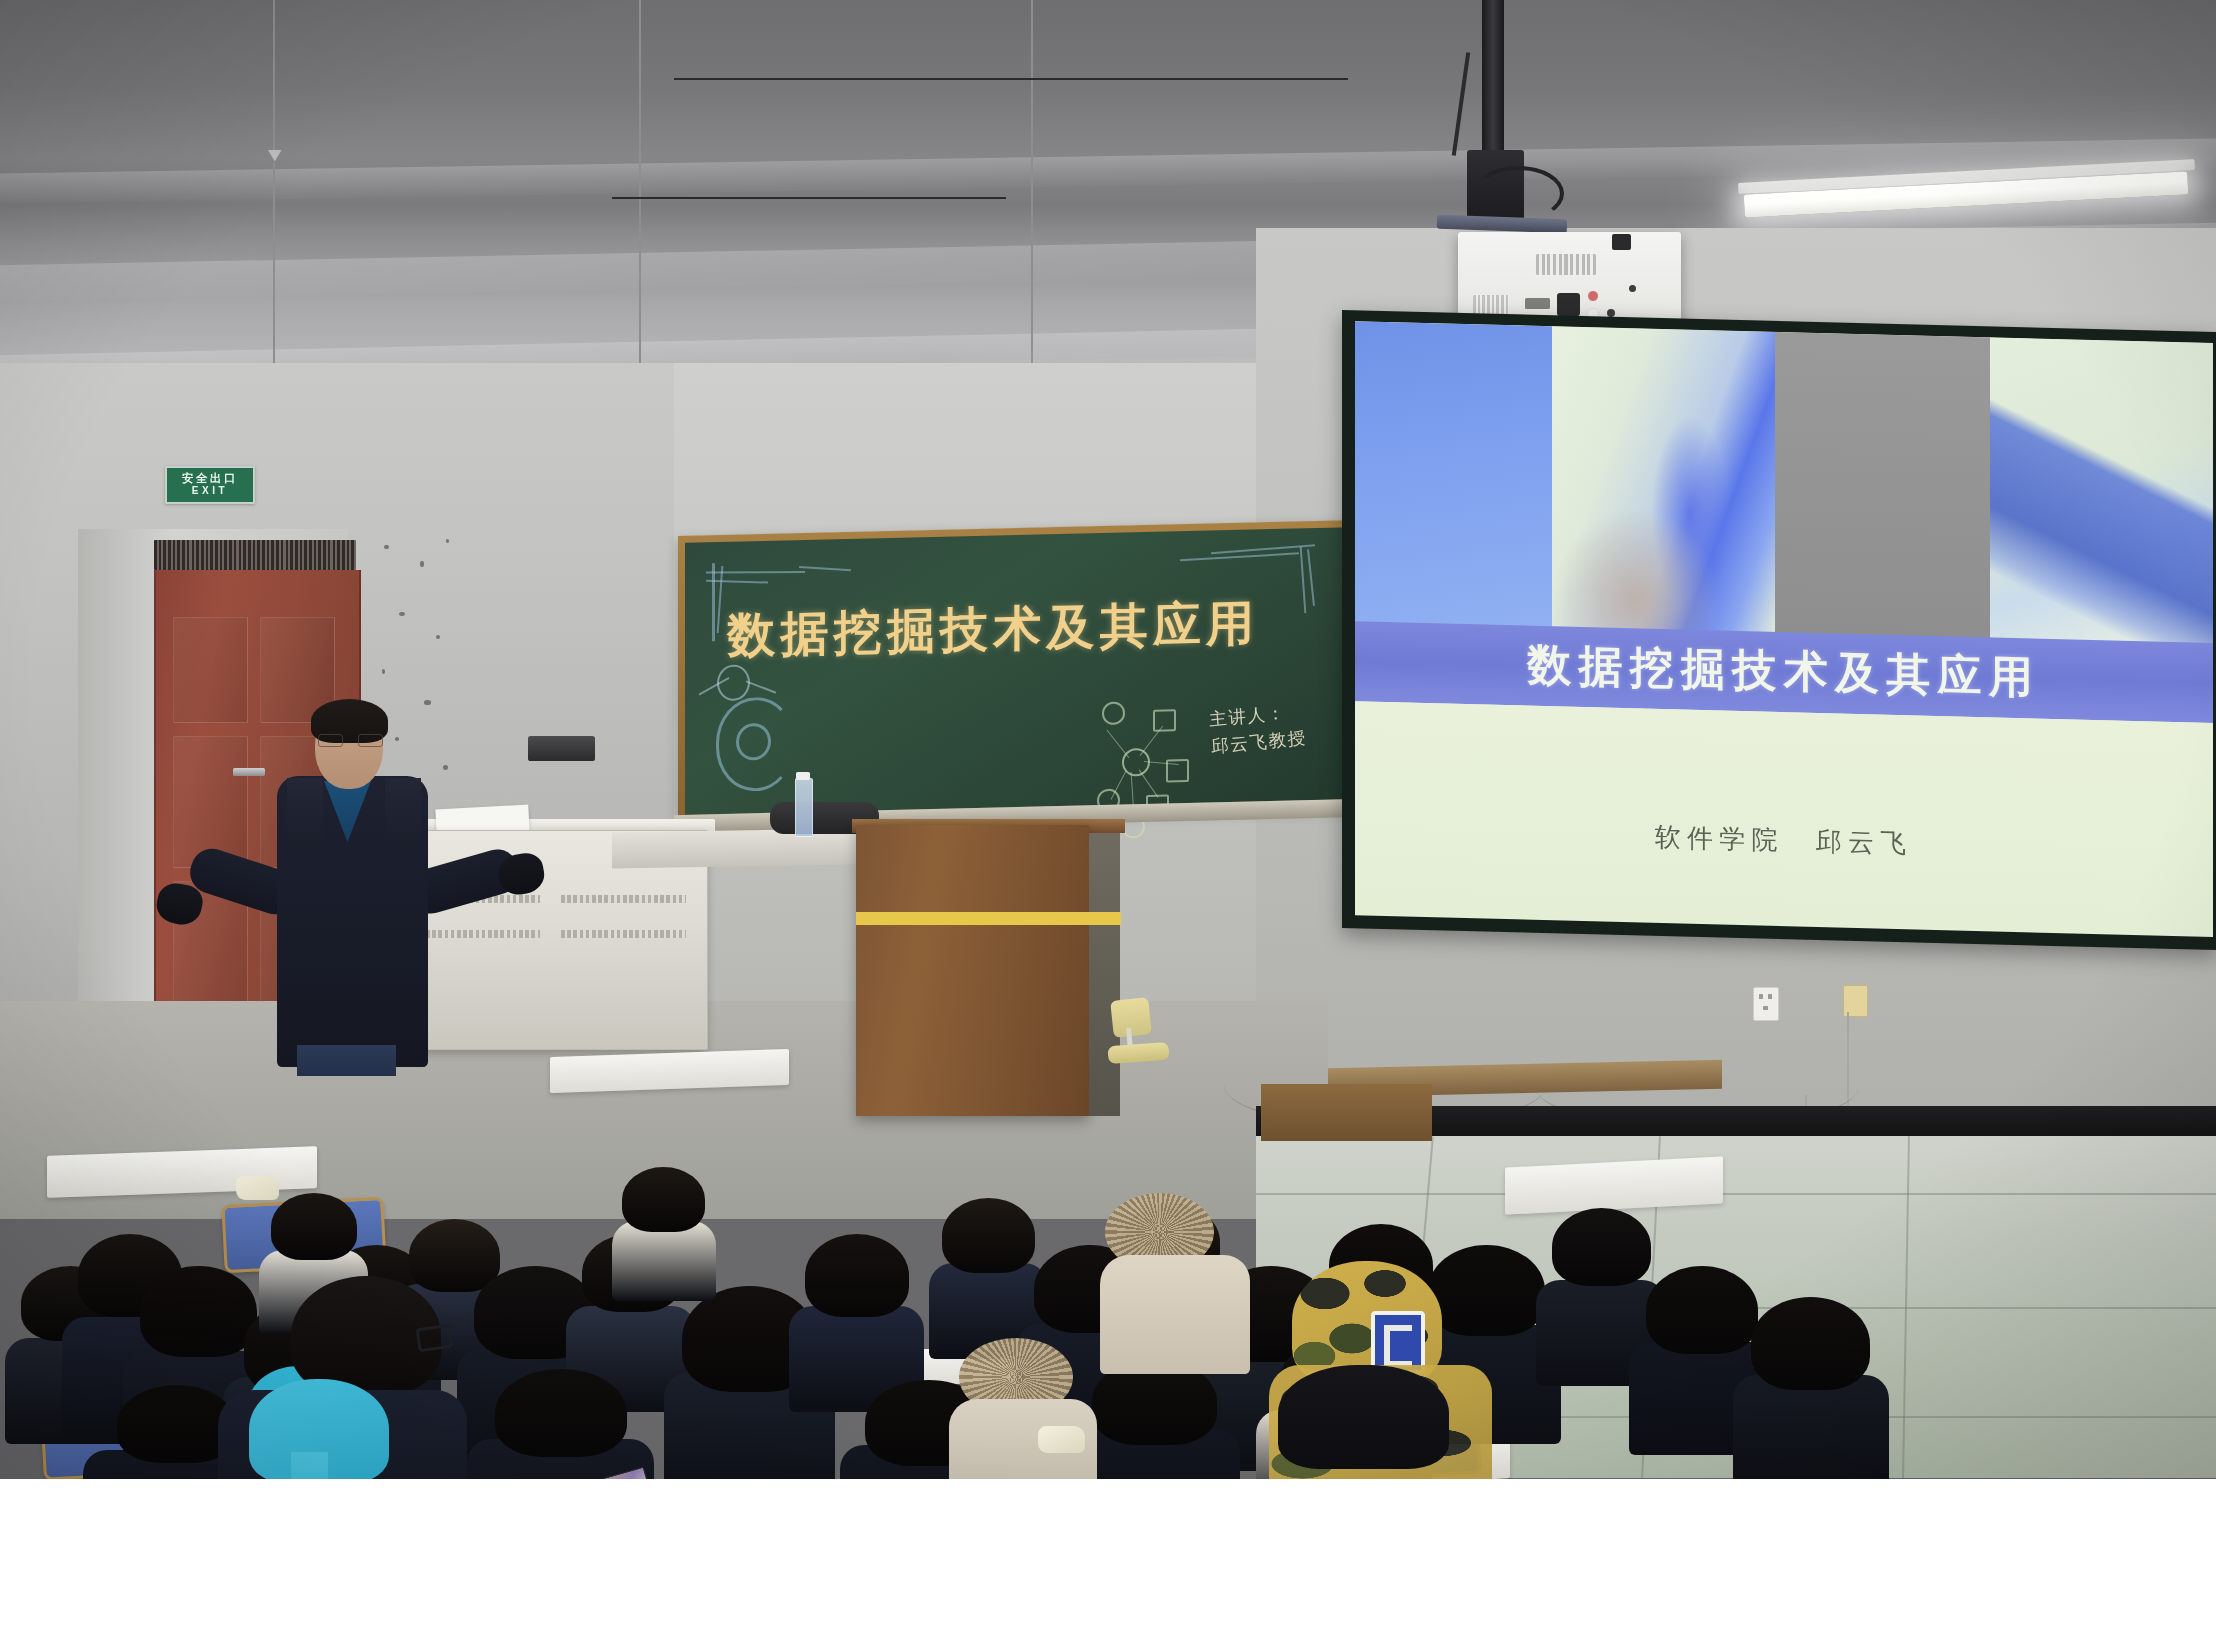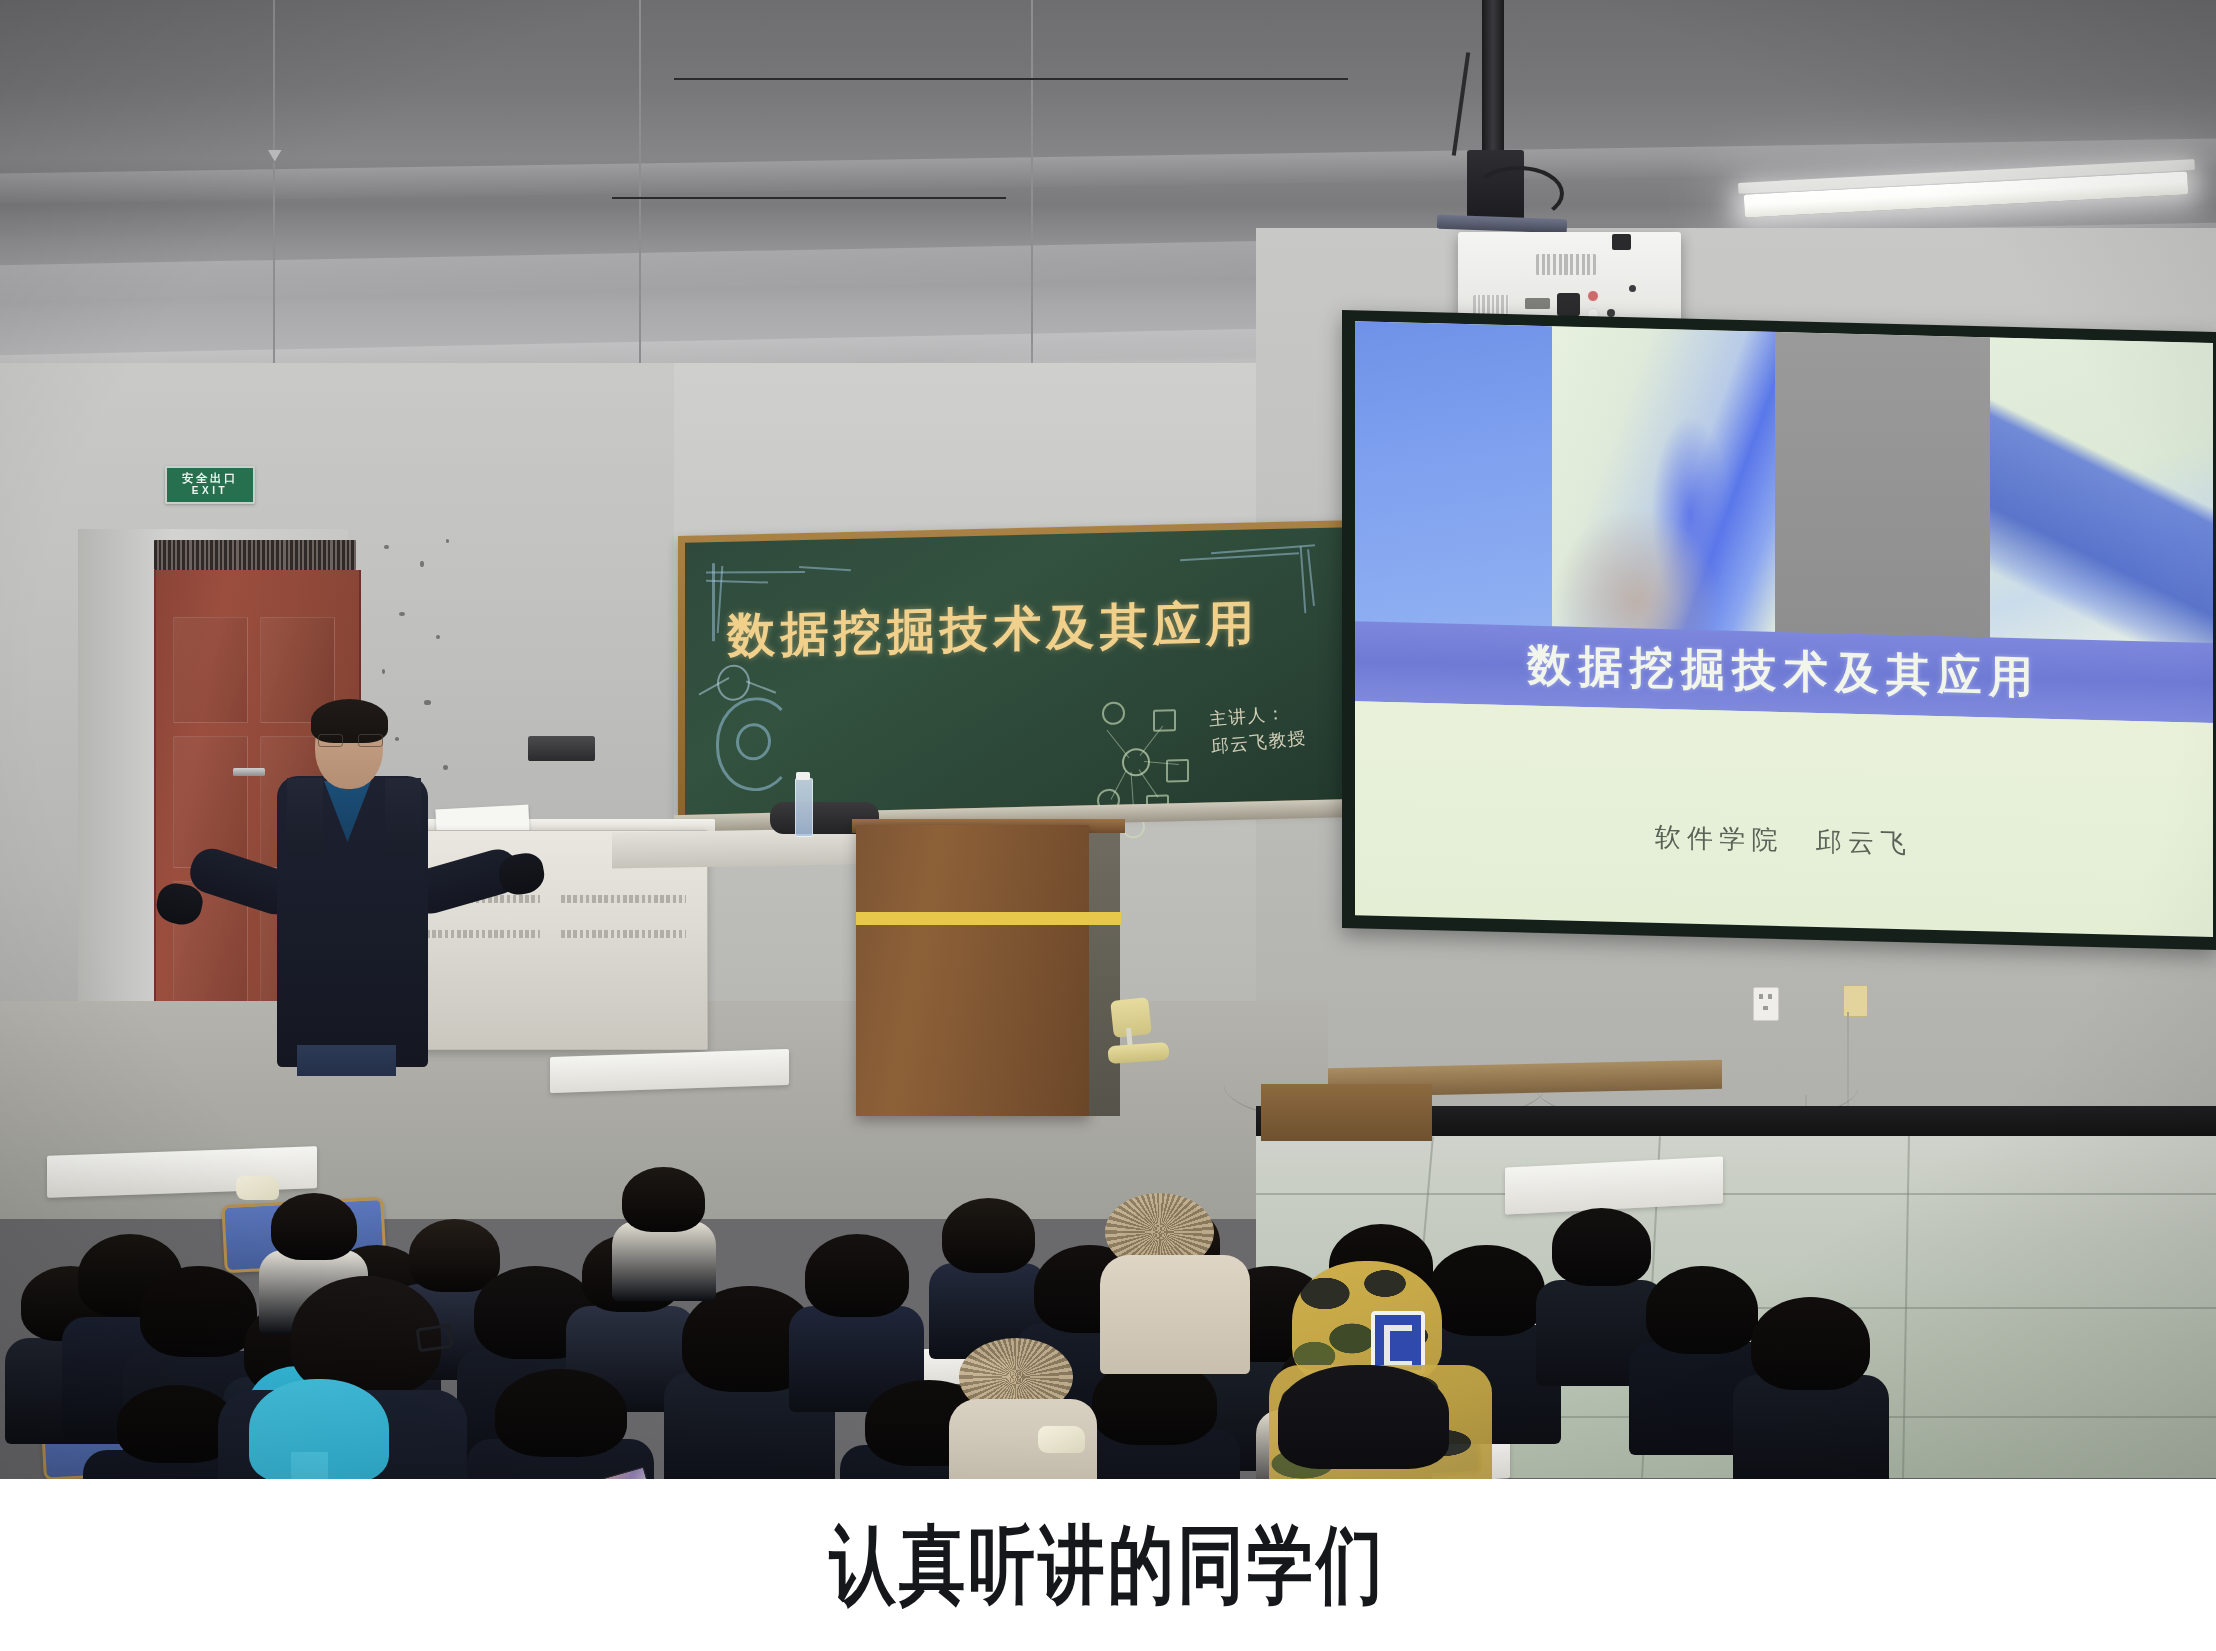--- a/index.html
+++ b/index.html
@@ -792,18 +792,15 @@
       <div class="phone" style="left:597px;top:498px;"></div>
 
       <div style="position:absolute;left:236px;top:201px;width:43px;height:24px;background:linear-gradient(150deg,#f1eeda,#ded9c0);border-radius:7.3px 10.4px 6.2px 9.3px;"></div>
       <div style="position:absolute;left:1038px;top:451px;width:47px;height:27px;background:linear-gradient(150deg,#f3f0de,#ddd8bf);border-radius:8.3px 11.4px 6.2px 9.3px;"></div>
     </div>
 
     <div style="position:absolute;left:0;top:0;width:2216px;height:1479px;pointer-events:none;
          background:radial-gradient(ellipse 78% 82% at 50% 46%, rgba(0,0,0,0) 0%, rgba(0,0,0,0) 62%, rgba(0,0,0,.22) 100%);"></div>
   </div>
 
-  <div id="caption">
-    <div id="caption-text">认真听讲的同学们</div>
-  </div>
 
 </div>
 
 
 </body></html>

